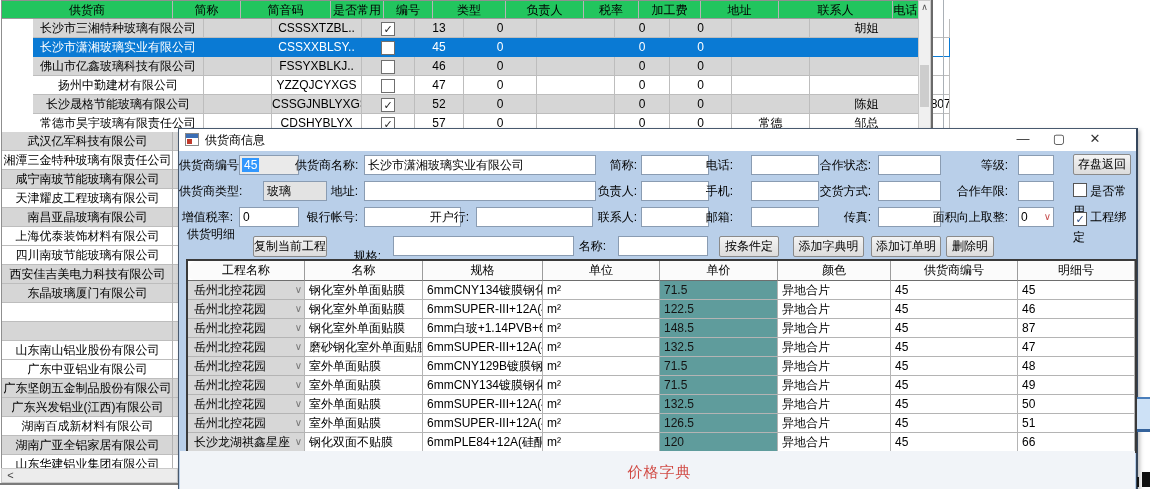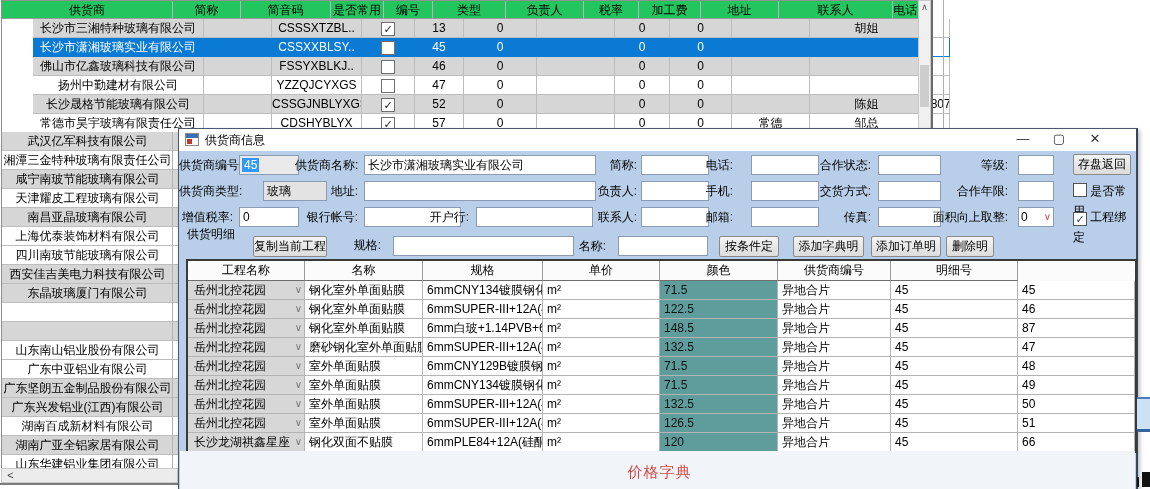--- a/index.html
+++ b/index.html
@@ -273,34 +273,35 @@
       <span>0</span>
       <span class="car">∨</span>
     </div>
     <div class="ckrow" style="left:894px;top:78px">
       <span class="box">✓</span>
       <span>工程绑定</span>
     </div>
 
     <div id="sec-label">供货明细</div>
     <button class="btn" style="left:74px;top:107px;width:74px">复制当前工程</button>
-    <div class="lbl" style="left:148px;top:106px;width:54px">规格:</div>
+    <div class="lbl" style="left:148px;top:117px;width:54px">规格:</div>
     <input class="tb" style="left: 214px; top: 107px; width: 181px;" value="">
     <div class="lbl" style="left:373px;top:107px;width:54px">名称:</div>
     <input class="tb" style="left: 439px; top: 107px; width: 90px;" value="">
     <button class="btn" style="left:540px;top:107px;width:60px">按条件定位</button>
     <button class="btn" style="left:614px;top:107px;width:71px">添加字典明细</button>
     <button class="btn" style="left:692px;top:107px;width:70px">添加订单明细</button>
     <button class="btn" style="left:767px;top:107px;width:48px">删除明细</button>
 
     <div id="detail-table">
       <div id="detail-header">
           <div class="hcell">工程名称</div>
           <div class="hcell">名称</div>
           <div class="hcell">规格</div>
+          <div class="hcell">单位</div>
           <div class="hcell">单价</div>
           <div class="hcell">颜色</div>
           <div class="hcell">供货商编号</div>
           <div class="hcell">明细号</div>
         </div>
       <div id="detail-rows">
           <div class="drow">
             <div class="dcell proj"><span>岳州北控花园</span><span class="car">∨</span></div>
             <div class="dcell">钢化室外单面贴膜</div>
             <div class="dcell">6mmCNY134镀膜钢化</div>

